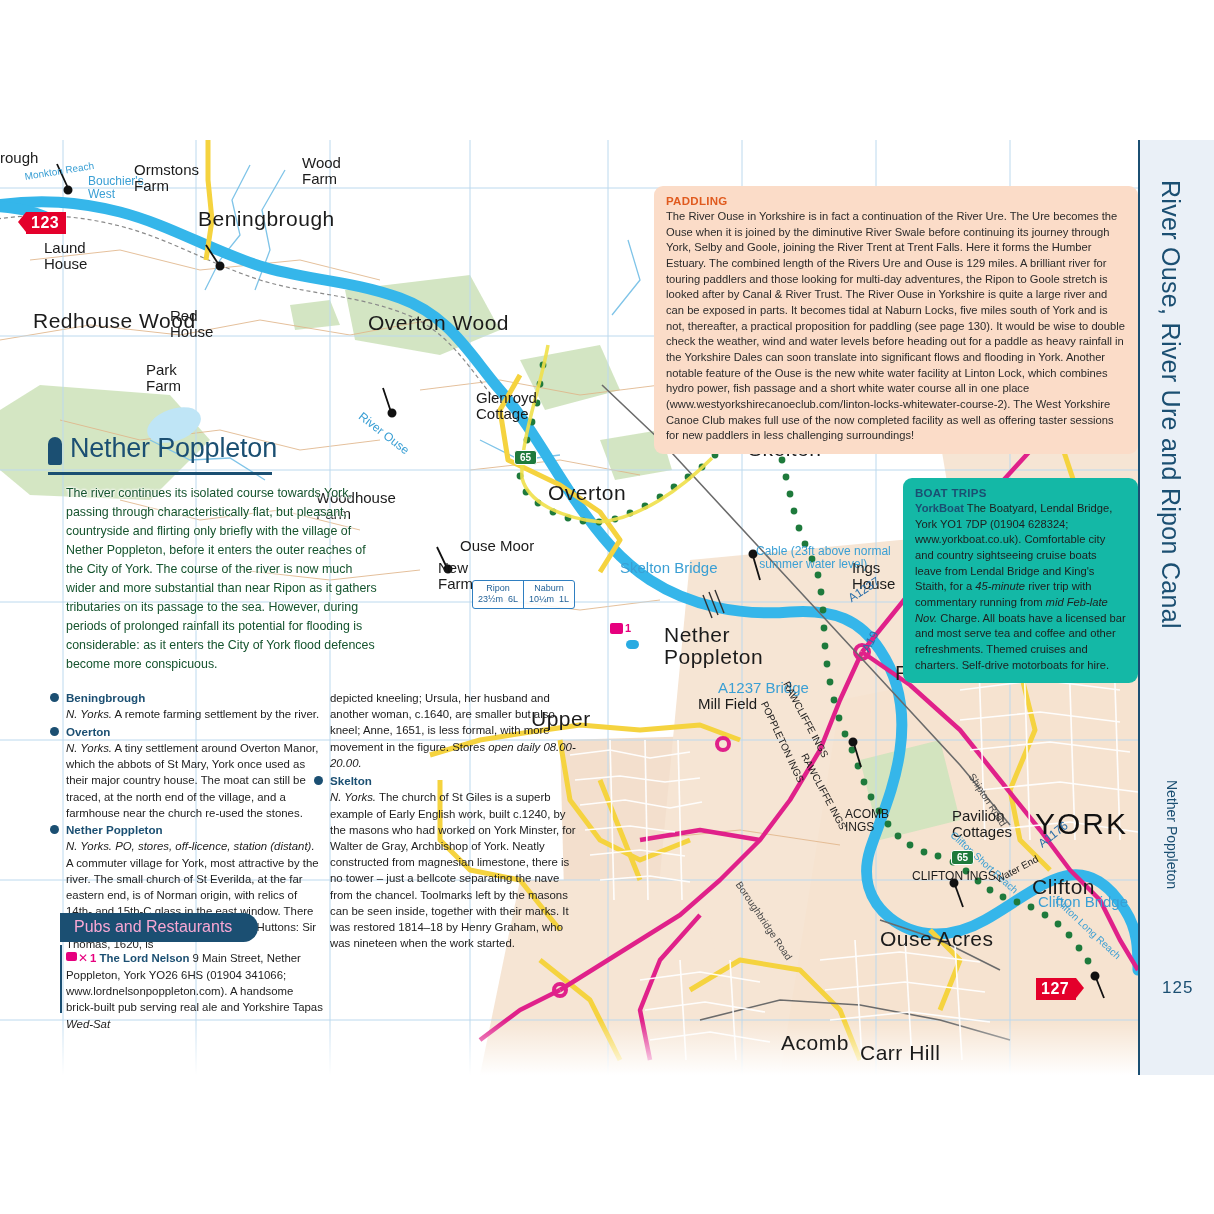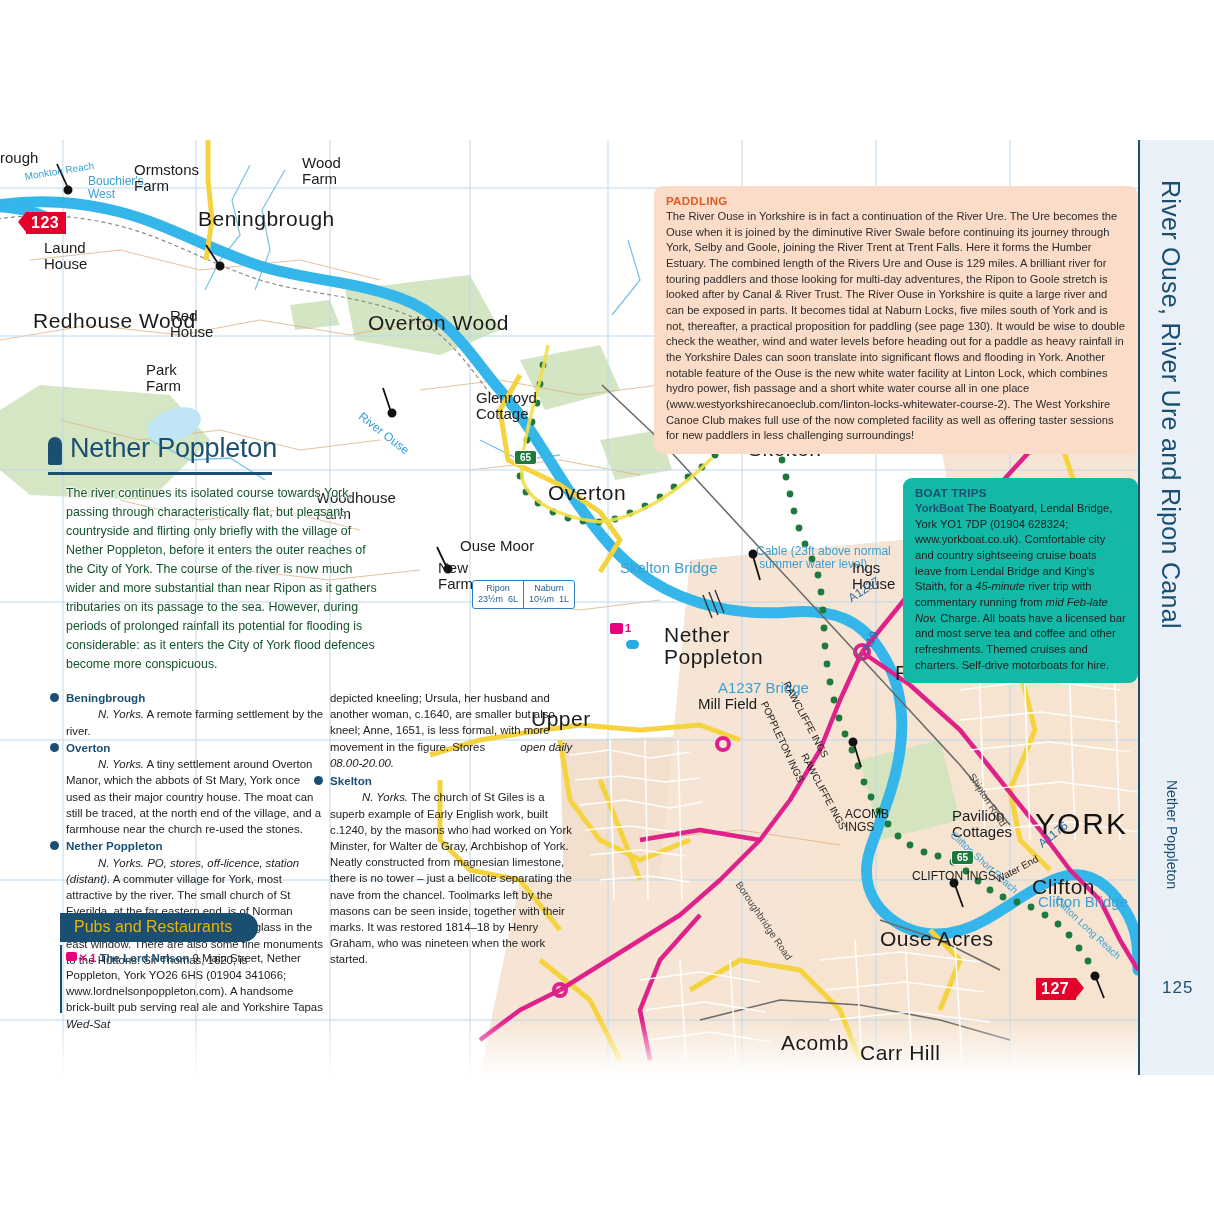--- a/index.html
+++ b/index.html
@@ -85,28 +85,28 @@
   .gazcol{
     position:absolute;font-size:11.4px;line-height:1.42;color:#1b1b1b;
   }
   .gazcol .entry{margin-bottom:1px;position:relative;}
   .gazcol .bullet{
     position:absolute;left:-16px;top:3px;width:9px;height:9px;border-radius:50%;
     background:#1b4f72;
   }
   .gazcol .pname{color:#1b4f72;font-weight:bold;font-size:11.6px;}
   .gazcol .body{color:#222;}
-  .gazcol i{font-style:italic;margin-left:32px;}
+  .gazcol i{font-style:italic;}
 
   .col-left{left:66px;top:690px;width:258px;}
   .col-mid{left:330px;top:690px;width:246px;}
 
   .pubs-tab{
     position:absolute;left:60px;top:913px;
-    background:#1b4f72;color:#eab308;font-size:16px;
+    background:#1b4f72;color:#f9a8d4;font-size:16px;
     padding:5px 26px 6px 14px;border-radius:0 16px 16px 0;
   }
   .pubs-rule{position:absolute;left:60px;top:945px;width:2px;height:68px;background:#1b4f72;}
   .pubs-body{
     position:absolute;left:66px;top:950px;width:258px;
     font-size:11.4px;line-height:1.42;color:#222;
   }
   .pubs-cont{
     position:absolute;left:330px;top:950px;width:246px;
     font-size:11.4px;line-height:1.42;color:#222;

